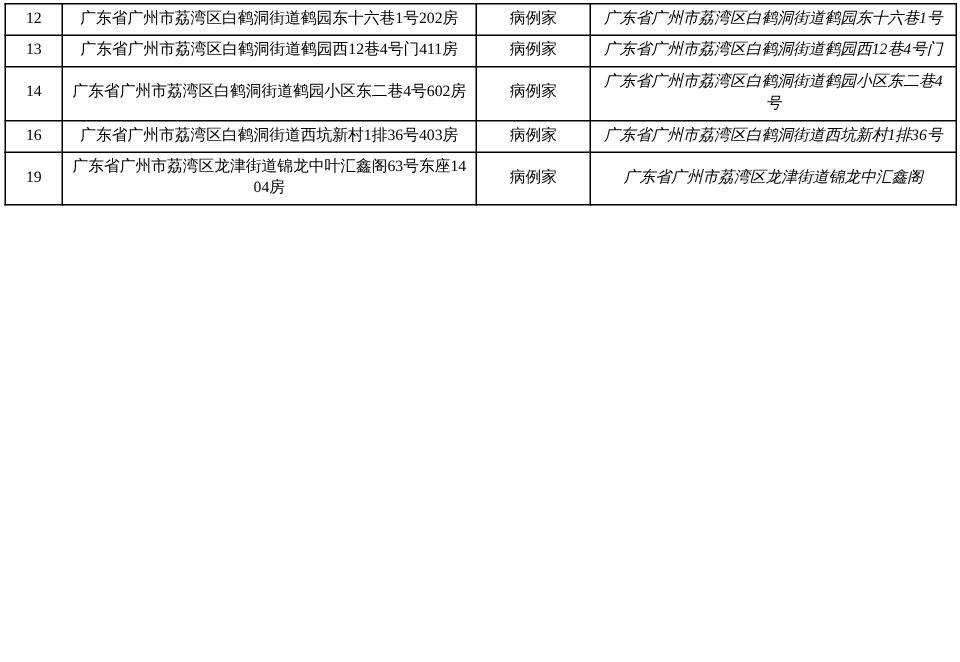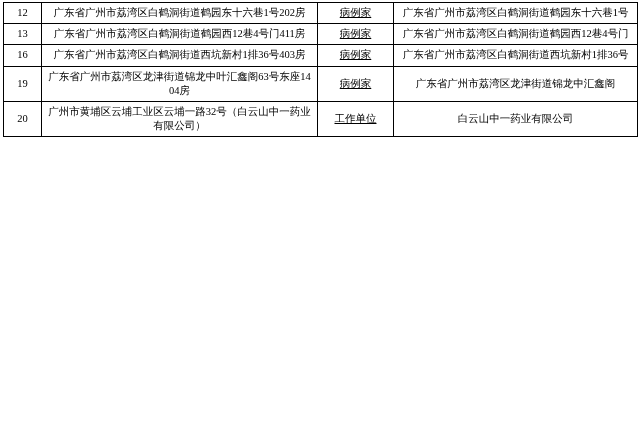--- a/index.html
+++ b/index.html
@@ -37,22 +37,22 @@
     vertical-align: middle;
     word-break: break-all;
   }
   col.c-idx   { width: 38px; }
   col.c-addr  { width: 276px; }
   col.c-type  { width: 76px; }
   col.c-short { width: 244px; }
 
   td.idx  { font-size: 11px; }
   td.addr { text-align: center; }
-  td.type { font-size: 10.5px; white-space: nowrap; text-decoration: underline; }
-  td.short{ text-align: center; }
+  td.type { font-size: 10.5px; white-space: nowrap; }
+  td.short{ text-align: center; font-style: italic; }
 </style>
 </head>
 <body>
 
 <div class="sheet">
   <table class="addr-table">
     <colgroup>
       <col class="c-idx">
       <col class="c-addr">
       <col class="c-type">
@@ -65,32 +65,32 @@
         <td class="type">病例家</td>
         <td class="short">广东省广州市荔湾区白鹤洞街道鹤园东十六巷1号</td>
       </tr>
       <tr>
         <td class="idx">13</td>
         <td class="addr">广东省广州市荔湾区白鹤洞街道鹤园西12巷4号门411房</td>
         <td class="type">病例家</td>
         <td class="short">广东省广州市荔湾区白鹤洞街道鹤园西12巷4号门</td>
       </tr>
       <tr>
+        <td class="idx">14</td>
+        <td class="addr">广东省广州市荔湾区白鹤洞街道鹤园小区东二巷4号602房</td>
+        <td class="type">病例家</td>
+        <td class="short">广东省广州市荔湾区白鹤洞街道鹤园小区东二巷4号</td>
+      </tr>
+      <tr>
         <td class="idx">16</td>
         <td class="addr">广东省广州市荔湾区白鹤洞街道西坑新村1排36号403房</td>
         <td class="type">病例家</td>
         <td class="short">广东省广州市荔湾区白鹤洞街道西坑新村1排36号</td>
       </tr>
       <tr>
         <td class="idx">19</td>
         <td class="addr">广东省广州市荔湾区龙津街道锦龙中叶汇鑫阁63号东座1404房</td>
         <td class="type">病例家</td>
         <td class="short">广东省广州市荔湾区龙津街道锦龙中汇鑫阁</td>
       </tr>
-      <tr>
-        <td class="idx">20</td>
-        <td class="addr">广州市黄埔区云埔工业区云埔一路32号（白云山中一药业有限公司）</td>
-        <td class="type">工作单位</td>
-        <td class="short">白云山中一药业有限公司</td>
-      </tr>
     </tbody>
   </table>
 </div>
 
 </body></html>

